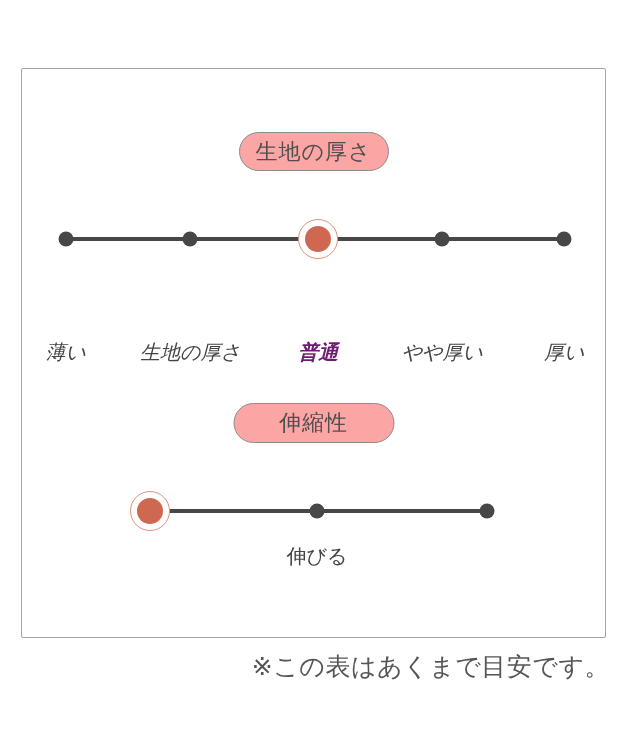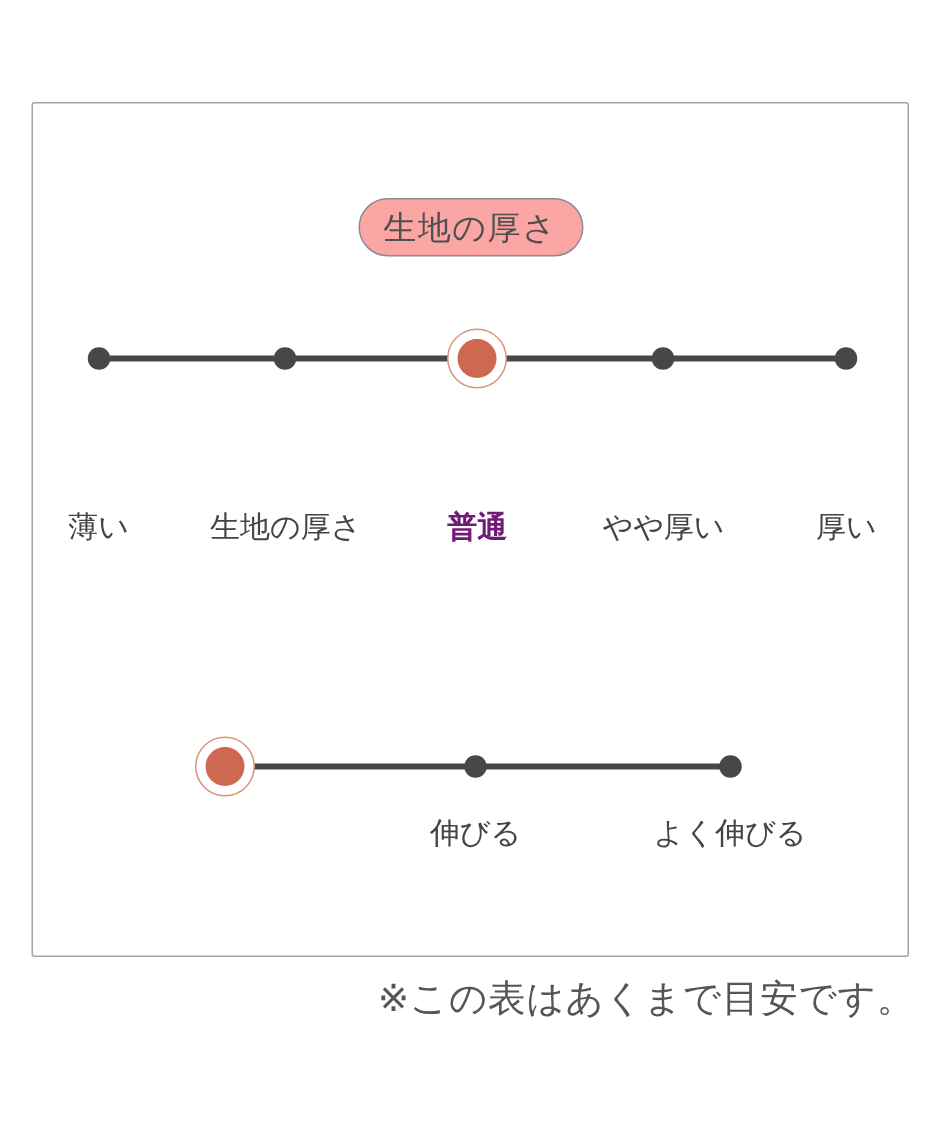--- a/index.html
+++ b/index.html
@@ -48,21 +48,21 @@
     content:"";width:26px;height:26px;border-radius:50%;
     background:var(--accent);display:block;
   }
   .row1{top:170px;}
   .row2{top:442px;}
   .tick-label{
     position:absolute;transform:translateX(-50%);
     font-size:20px;line-height:1;color:var(--text);
     white-space:nowrap;z-index:1;
   }
-  .labels-1{top:273px;}
+  .labels-1{top:273px;font-style:italic;}
   .labels-2{top:477px;}
   .tick-label.selected{font-weight:bold;color:#701a75;}
   .s1-p1{left:7.5%;} .s1-p2{left:28.9%;} .s1-p3{left:50.8%;}
   .s1-p4{left:72.1%;} .s1-p5{left:93.0%;}
   .s2-p1{left:21.9%;} .s2-p2{left:50.6%;} .s2-p3{left:79.7%;}
   .footnote{
     position:absolute;top:651px;right:15px;
     font-size:25px;line-height:1.2;color:var(--note);
     letter-spacing:0.5px;white-space:nowrap;
   }
@@ -83,25 +83,27 @@
   <span class="dot-selected row1 s1-p3"></span>
   <span class="dot row1 s1-p4"></span>
   <span class="dot row1 s1-p5"></span>
 
   <span class="tick-label labels-1 s1-p1">薄い</span>
   <span class="tick-label labels-1 s1-p2">生地の厚さ</span>
   <span class="tick-label labels-1 s1-p3 selected">普通</span>
   <span class="tick-label labels-1 s1-p4">やや厚い</span>
   <span class="tick-label labels-1 s1-p5">厚い</span>
 
+  <div class="pill pill-2">
+    <span>伸縮性</span>
+  </div>
 
   <div class="line line-2"></div>
 
   <span class="dot-selected row2 s2-p1"></span>
   <span class="dot row2 s2-p2"></span>
   <span class="dot row2 s2-p3"></span>
 
   <span class="tick-label labels-2 s2-p2">伸びる</span>
-  <span class="tick-label labels-2 s2-p3">よく伸びる</span>
 
 </div>
 
 <div class="footnote">※この表はあくまで目安です。</div>
 
 </body></html>

